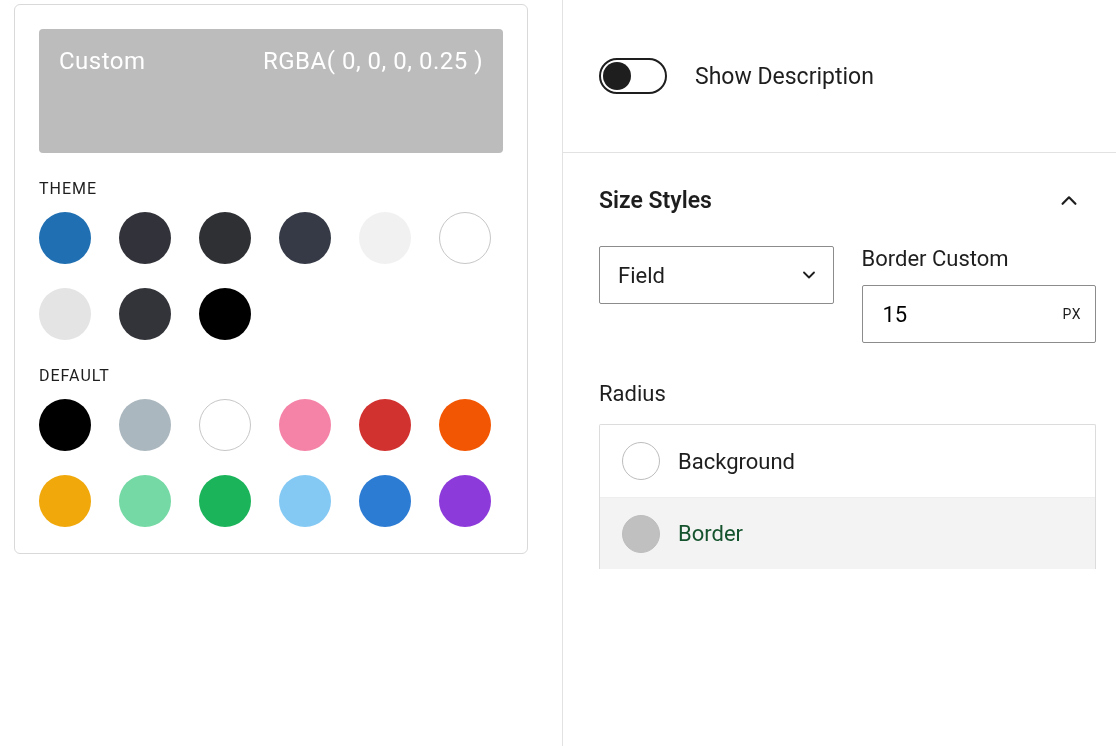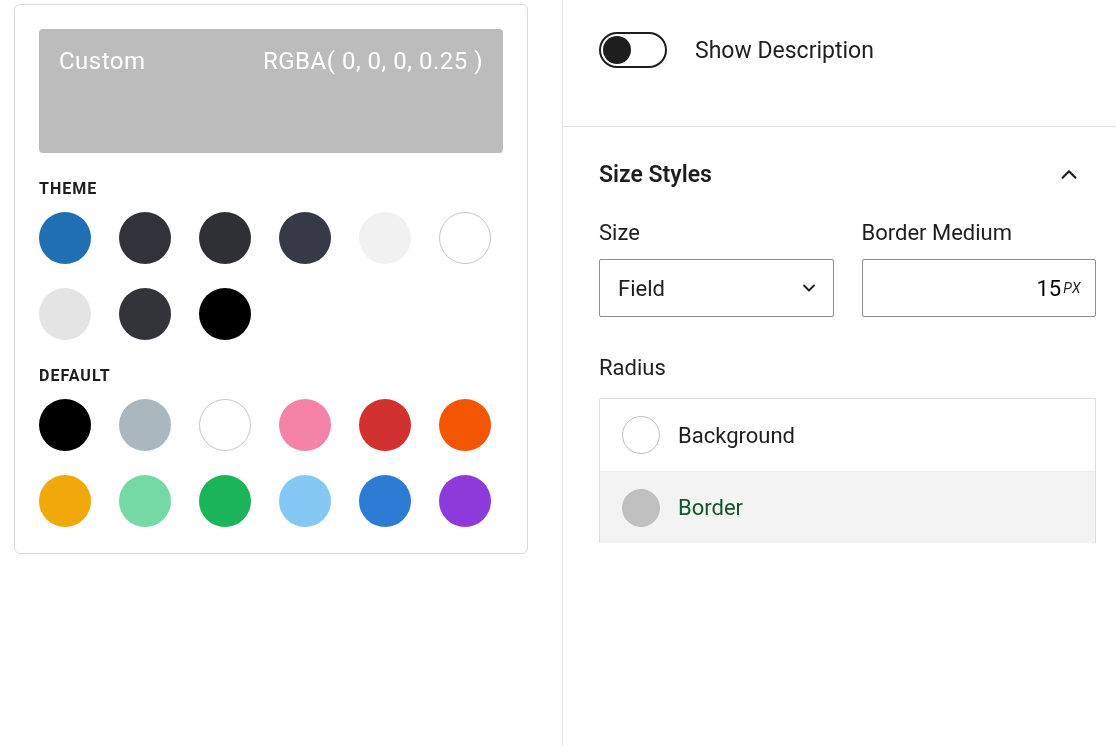--- a/index.html
+++ b/index.html
@@ -32,21 +32,21 @@
     display: flex;
     align-items: flex-start;
     justify-content: space-between;
     font-size: 24px;
     font-weight: 400;
     letter-spacing: .5px;
   }
   .custom-box .value { font-variant-numeric: tabular-nums; }
   .section-label {
     font-size: 16px;
-    font-weight: 700;
+    font-weight: 400;
     letter-spacing: 1px;
     text-transform: uppercase;
     color: #1e1e1e;
     margin: 26px 0 14px 0;
   }
   .swatch-row {
     display: flex;
     gap: 28px;
     margin-bottom: 24px;
   }
@@ -73,21 +73,21 @@
     width: 40px; height: 70px;
     z-index: -1;
   }
 
   
   .sidebar {
     position: absolute;
     left: 562px; top: 0;
     width: 554px; height: 746px;
     border-left: 1px solid #e2e2e2;
-    padding-top: 32px;
+    padding-top: 58px;
   }
   .show-desc {
     display: flex;
     align-items: center;
     gap: 28px;
     padding: 0 0 0 36px;
     margin-bottom: 58px;
   }
   .toggle {
     width: 68px; height: 36px;
@@ -144,23 +144,22 @@
     border: 1px solid #8c8c8c;
     border-radius: 2px;
     height: 58px;
     display: flex; align-items: center;
     padding: 0 14px 0 18px;
     font-size: 22px;
   }
   .num-input input {
     border: none; outline: none; font: inherit;
     width: 100%;
-    text-align: right;
-  }
-  .num-input .unit { font-size: 14px; letter-spacing: .5px; color:#1e1e1e;font-style:italic; }
+  }
+  .num-input .unit { font-size: 14px; letter-spacing: .5px; color:#1e1e1e; }
 
   .colors-label { font-size: 22px; padding: 0 36px; margin-bottom: 18px; }
   .colors-list {
     margin: 0 20px 0 36px;
     border: 1px solid #dcdcdc;
     border-bottom: none;
     border-radius: 2px 2px 0 0;
   }
   .color-row {
     display: flex; align-items: center; gap: 18px;
@@ -244,30 +243,29 @@
 
     <div class="panel-header">
       <span class="panel-title">Size Styles</span>
       <svg class="chevron" viewBox="0 0 24 24" fill="none" stroke="#1e1e1e" stroke-width="2.4" stroke-linecap="round" stroke-linejoin="round">
           <polyline points="5 15 12 8 19 15"></polyline>
         </svg>
     </div>
 
     <div class="controls-row">
       <div class="control">
-        <div class="control-label">Size</div>
         <div class="select">
           <span>Field</span>
           <svg class="caret" width="20" height="20" viewBox="0 0 24 24" fill="none" stroke="#1e1e1e" stroke-width="2.2" stroke-linecap="round" stroke-linejoin="round">
               <polyline points="6 9 12 15 18 9"></polyline>
             </svg>
         </div>
       </div>
       <div class="control">
-        <div class="control-label">Border Medium</div>
+        <div class="control-label">Border Custom</div>
         <div class="num-input">
           <input type="text" value="15" style="">
           <span class="unit">PX</span>
         </div>
       </div>
     </div>
 
     <div class="colors-label">Radius</div>
     <div class="colors-list" id="colors-list">
         <div class="color-row">

